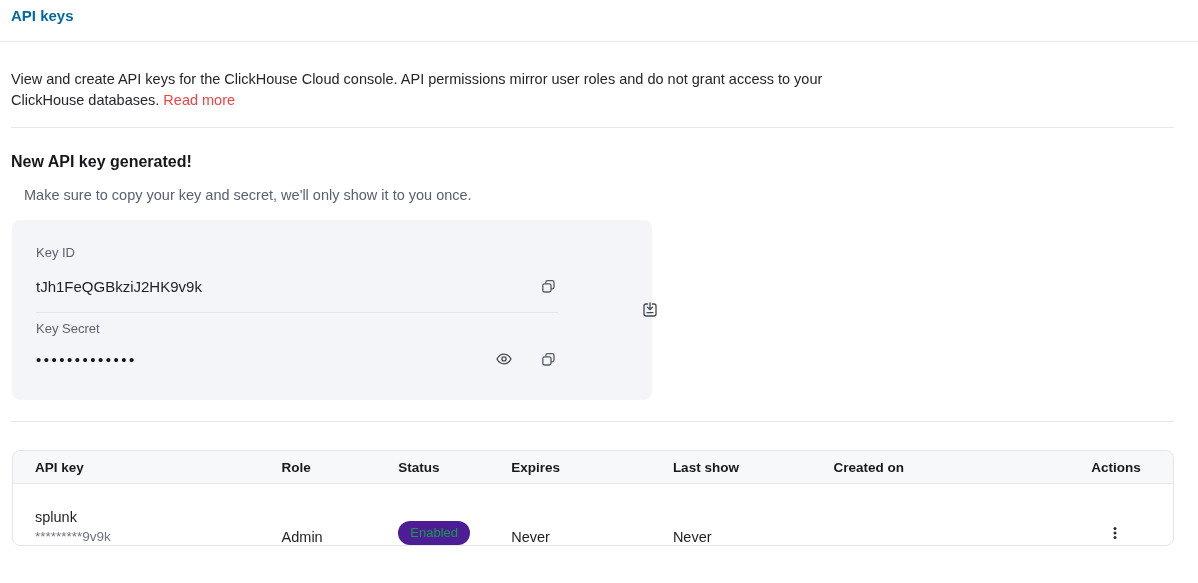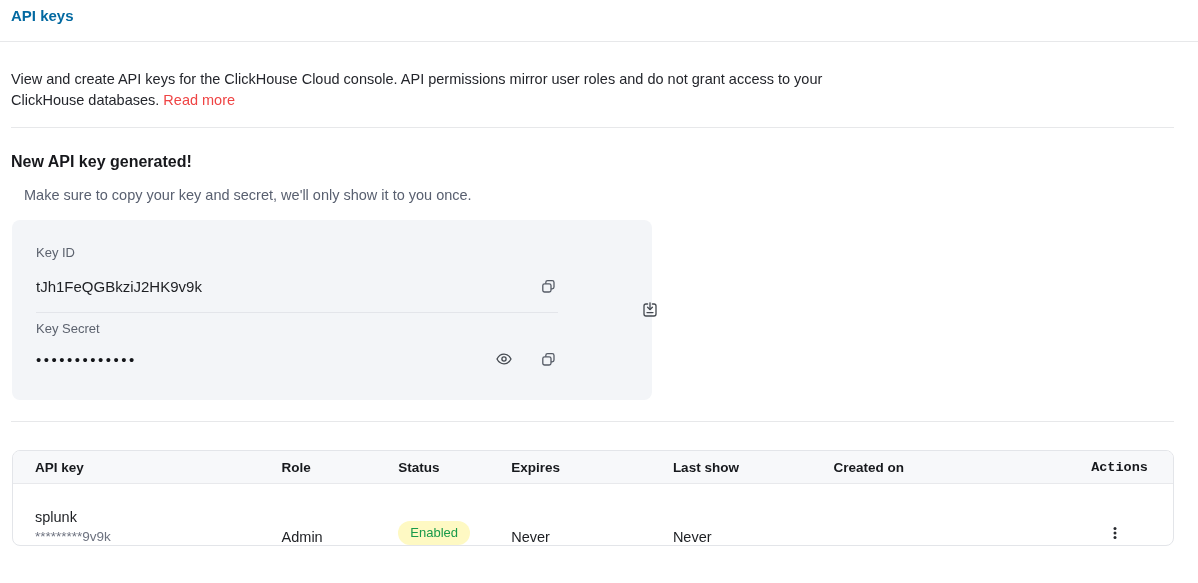--- a/index.html
+++ b/index.html
@@ -54,26 +54,26 @@
     background:#f7f8fa; border-bottom:1px solid #e8e9ec;
     font-size:13.5px; font-weight:600; color:#17191d;
   }
   .t-row { display:flex; align-items:flex-end; height:61px; font-size:14.5px; color:#1d1f23; }
   .c1 { width:269px; padding-left:22px; }
   .c2 { width:117px; }
   .c3 { width:113px; }
   .c4 { width:162px; }
   .c5 { width:161px; }
   .c6 { width:252px; }
-  .c7 { width:88px; padding-left:6px;font-family:Liberation Mono, monospace; }
+  .c7 { width:88px; padding-left:6px; }
   .cell-sub { font-size:13.5px; color:#6e7380; margin-top:3px; line-height:16px; }
   .cell-main { line-height:17px; }
   .badge {
     display:inline-block; padding:4px 12px; border-radius:999px;
-    background:#fef9c3; color:#189a4a; font-size:13px; line-height:16px;
+    background:#4c1d95; color:#189a4a; font-size:13px; line-height:16px;
   }
   .kebab-btn { margin-left:12px; width:24px; height:24px; }
 </style>
 </head>
 <body>
 
 <div class="page-title">API keys</div>
 <hr class="divider-full">
 
 <p class="description"><span>View and create API keys for the ClickHouse Cloud console. API permissions mirror user roles and do not grant access to your ClickHouse databases.</span>

